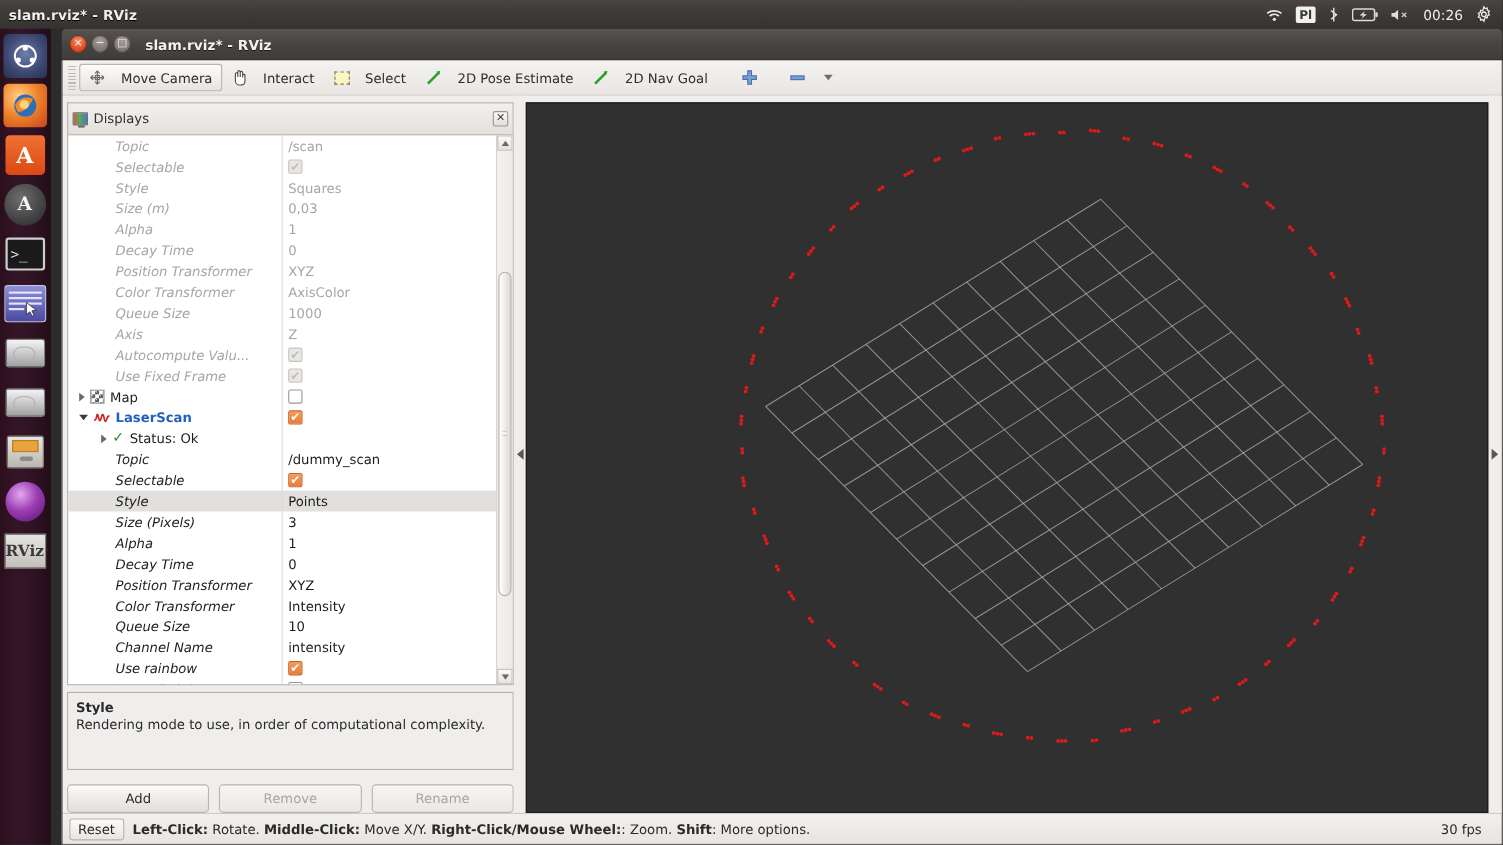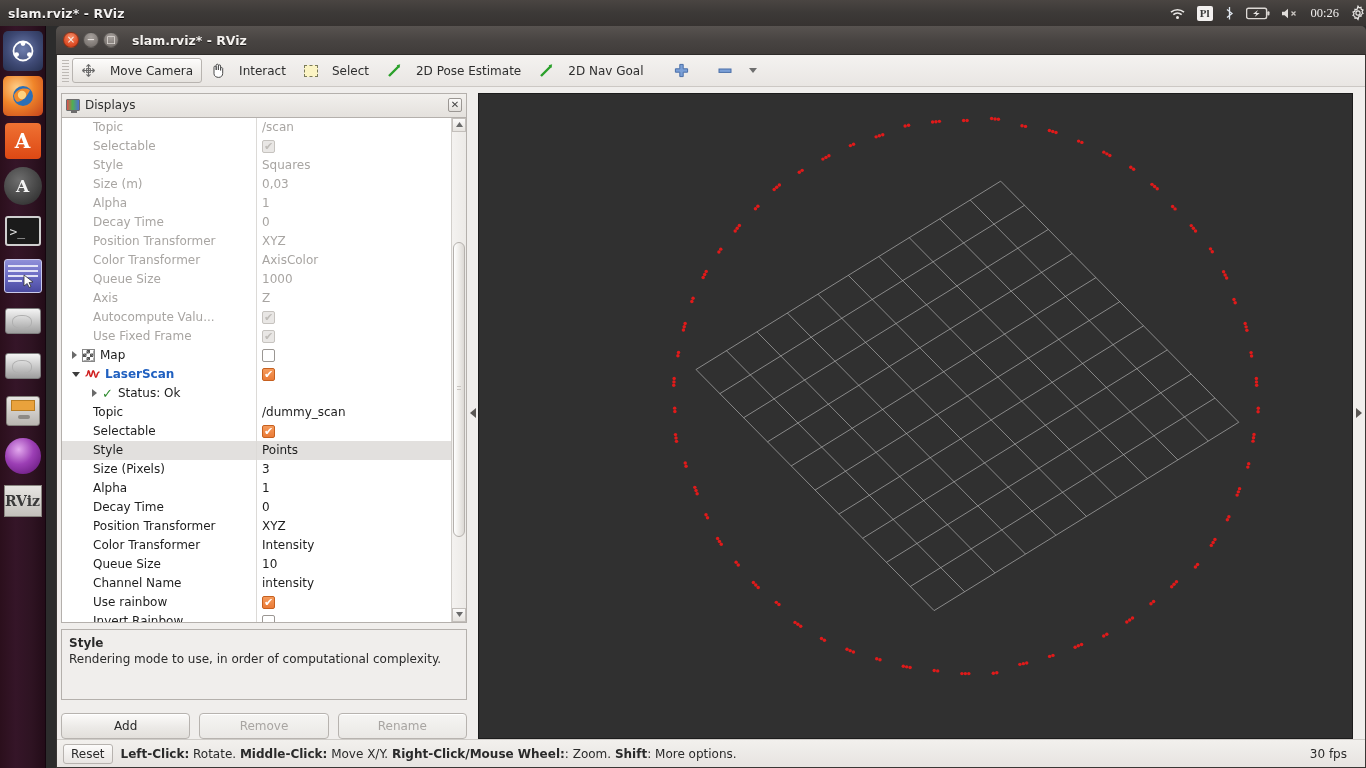--- a/index.html
+++ b/index.html
@@ -13,21 +13,21 @@
   body { background: #2c2c2c; position: relative; }
 
   
   #unity-panel {
     position: absolute; left: 0; top: 0; width: 1366px; height: 26px;
     background: linear-gradient(to bottom, #4a4542 0%, #3c3937 50%, #373331 100%);
     display: flex; align-items: center; color: #f2f0ef;
     font-size: 12.5px; font-weight: bold; z-index: 50;
   }
   #panel-title { margin-left: 8px; letter-spacing: .1px; text-shadow: 0 1px 0 #000; }
-  #tray { margin-left: auto; display: flex; align-items: center; gap: 11px; font-weight: normal; font-family: Liberation Serif, serif; }
+  #tray { margin-left: auto; display: flex; align-items: center; gap: 11px; padding-right: 9px; font-weight: normal; }
   .tray-ico { display: inline-flex; align-items: center; justify-content: center; height: 18px; color: #e8e6e4; }
   #kbd-badge {
     background: #f2f0ef; color: #3a3a3a; font-size: 11px; font-weight: bold;
     padding: 0px 3px; border-radius: 2px; line-height: 15px; height: 15px;
   }
   #clock { font-size: 12.5px; font-weight: normal; color: #f2f0ef; }
 
   
   #launcher {
     position: absolute; left: 0; top: 26px; width: 46px; height: 742px;
@@ -138,21 +138,21 @@
   .i-plus { width:15px;height:15px; }
   .i-minus { width:15px;height:15px; }
   .caret-dn { width:0;height:0;border-left:4px solid transparent;border-right:4px solid transparent;
               border-top:5px solid #6e6e6e; margin-left:3px; }
 
   
   #main { flex: 1; display: flex; min-height: 0; background: #f0eeec; }
   #leftcol { width: 410px; display: flex; flex-direction: column; padding: 6px 0 0 4px; }
 
   #displays-hdr {
-    height: 24px; background: linear-gradient(to bottom,#f2f0ed 0%,#e4e1dd 100%);
+    height: 30px; background: linear-gradient(to bottom,#f2f0ed 0%,#e4e1dd 100%);
     border: 1px solid #b4b0ac; border-bottom: none;
     display: flex; align-items: center; padding: 0 4px; gap: 5px;
   }
   #displays-hdr .t { font-size: 12px; color: #2f2f2f; }
   .dock-x {
     margin-left: auto; width: 14px; height: 14px; border: 1px solid #9b9793; border-radius: 2px;
     background: linear-gradient(to bottom,#fbfaf9,#e2dfdb);
     display:flex;align-items:center;justify-content:center;font-size:10px;color:#444;line-height:1;
   }
   .mon-ico { width: 14px; height: 12px; border: 1px solid #6c6c6c; border-radius: 1px;
@@ -163,21 +163,21 @@
                height: 512px; overflow: hidden; }
   #tree { position:absolute; inset:0 15px 0 0; overflow: hidden; }
   .trow { display: flex; height: 19px; align-items: center; font-size: 12px; }
   .trow.sel { background: #e2e0de; }
   .tname { width: 194px; padding-left: 0; display: flex; align-items: center; white-space: nowrap;
            overflow: hidden; }
   .tval { flex: 1; padding-left: 5px; border-left: 1px solid #dcdad7; height: 19px;
           display: flex; align-items: center; white-space: nowrap; }
   .dim { color: #a8a5a2; }
   .dark { color: #1d1d1d; }
-  .ind1 { padding-left: 31px; }
+  .ind1 { padding-left: 43px; font-style: italic; }
   .ind0 { padding-left: 10px; text-align: right; }
   .ind2 { padding-left: 30px; }
   .tri { width: 0; height: 0; margin-right: 5px; flex: 0 0 auto; }
   .tri.r { border-left: 5px solid #6a6a6a; border-top: 4px solid transparent; border-bottom: 4px solid transparent; }
   .tri.d { border-top: 5px solid #3c3c3c; border-left: 4px solid transparent; border-right: 4px solid transparent; }
   .chk {
     width: 13px; height: 13px; border: 1px solid #9b9793; border-radius: 2px; background: #fff;
     display: inline-flex; align-items: center; justify-content: center;
   }
   .chk.on { background: linear-gradient(to bottom,#f59b5c,#ea7b37); border-color: #c6601f; }

